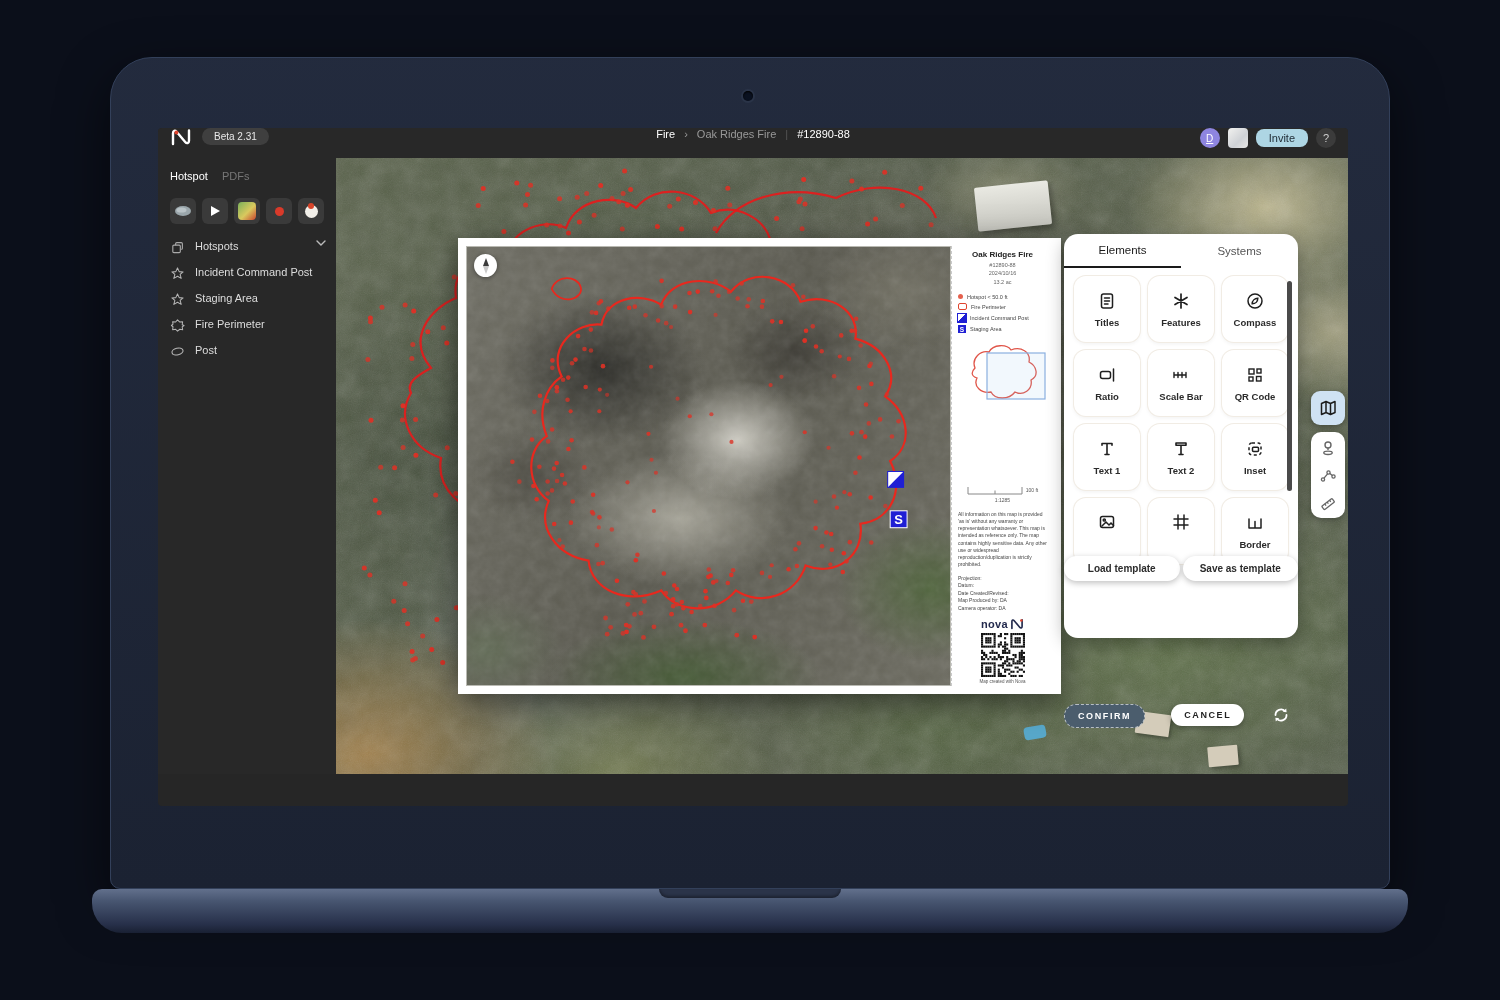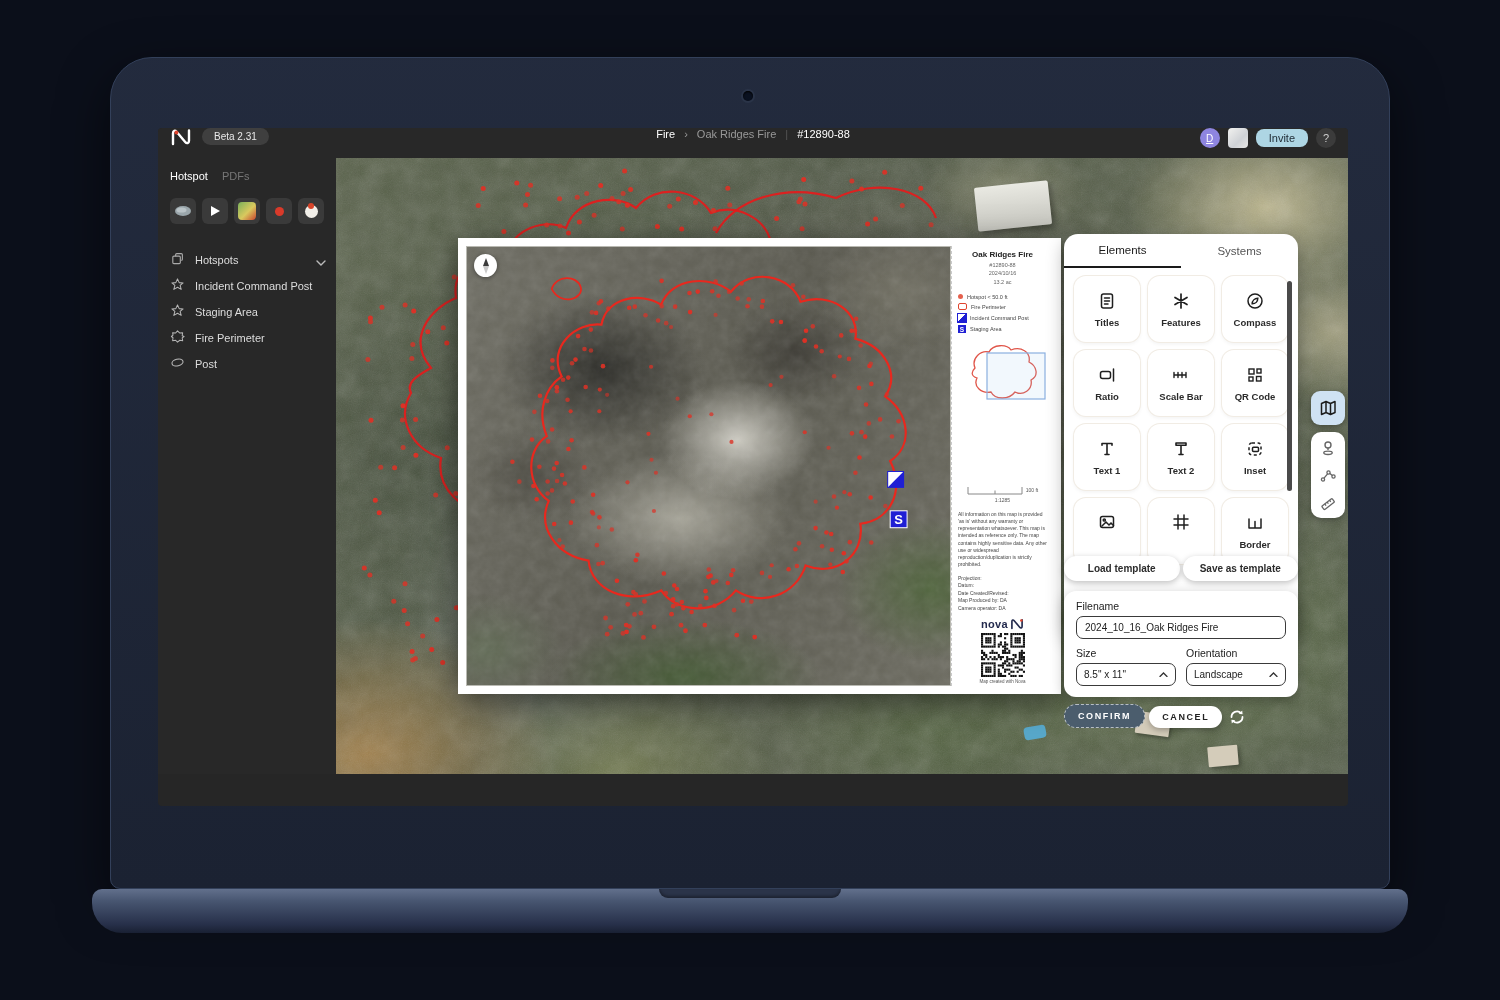--- a/index.html
+++ b/index.html
@@ -39,21 +39,21 @@
 
 .sidebar{position:absolute;left:0;top:30px;bottom:32px;width:178px;background:#282828;z-index:5;padding:12px 0 0 12px}
 .side-tabs{display:flex;gap:14px;font-size:11px;margin-bottom:16px}
 .side-tabs .on{color:#fff}.side-tabs .off{color:#777}
 .tool-row{display:flex;gap:6px;margin-bottom:16px}
 .tool-btn{width:26px;height:26px;border-radius:6px;background:#3a3a3a;display:flex;align-items:center;justify-content:center;position:relative;overflow:hidden}
 .tb-img{width:18px;height:18px;border-radius:4px;background:linear-gradient(135deg,#7ab05a 0%,#d9c95e 55%,#c8452e 100%)}
 .tb-red{width:9px;height:9px;border-radius:50%;background:#d93a2a}
 .tb-hot{width:13px;height:13px;border-radius:50%;background:#f2efe9;position:relative}
 .tb-hot::after{content:"";position:absolute;left:3.5px;top:-2px;width:6px;height:6px;border-radius:50%;background:#d9452a}
-.layer-row{display:flex;align-items:flex-end;gap:10px;height:26px;color:#ddd;font-size:11px;padding-right:10px}
+.layer-row{display:flex;align-items:flex-start;gap:10px;height:26px;color:#ddd;font-size:11px;padding-right:10px}
 .layer-row svg{flex:none}
 .layer-label{flex:1}
 .chev{margin-left:auto}
 
 
 .bottombar{position:absolute;left:0;right:0;bottom:0;height:32px;background:#282828;border-top:1px solid #333;
   display:flex;align-items:center;z-index:6}
 .foot-btn{height:32px;display:flex;align-items:center;padding:0 20px;border-right:1px solid #3a3a3a;color:#c9c9c9;font-size:11px}
 .foot-right{position:absolute;right:8px;display:flex;align-items:center;gap:10px}
 .scale-wrap{display:flex;align-items:center;gap:8px;color:#bbb;font-size:10px}
@@ -140,21 +140,21 @@
   box-shadow:0 2px 6px rgba(0,0,0,.25);font-family:inherit}
 .form-card{position:absolute;left:728px;top:433px;width:234px;background:#fff;border-radius:12px;
   box-shadow:0 4px 14px rgba(0,0,0,.28);padding:9px 12px 11px;z-index:3}
 .f-label{font-size:10.5px;color:#222;margin-bottom:4px}
 .f-input{width:100%;height:23px;border:1.5px solid #3a3a3a;border-radius:7px;font-size:10px;color:#222;
   padding:0 8px;font-family:inherit;background:#fff}
 .f-row{display:flex;gap:10px;margin-top:8px}
 .f-col{flex:1}
 .f-select{height:23px;border:1.5px solid #3a3a3a;border-radius:7px;display:flex;align-items:center;
   padding:0 7px;font-size:10px;color:#222;justify-content:space-between}
-.confirm-row{position:absolute;left:728px;top:546px;display:flex;align-items:flex-end;gap:4px;z-index:3}
+.confirm-row{position:absolute;left:728px;top:546px;display:flex;align-items:flex-start;gap:26px;z-index:3}
 .btn-confirm{background:#4b5d6d;border:1px dashed rgba(255,255,255,.6);color:#fff;border-radius:12px;
   font-size:9px;letter-spacing:1.6px;padding:6px 13px;font-family:inherit;font-weight:bold}
 .btn-cancel{background:#fff;border:0;color:#222;border-radius:12px;font-size:9px;letter-spacing:1.6px;
   padding:6px 13px;font-weight:bold;box-shadow:0 2px 6px rgba(0,0,0,.3);font-family:inherit}
 
 
 .right-tools{position:absolute;right:3px;top:233px;width:34px;z-index:3}
 .rt-map{width:34px;height:34px;border-radius:9px;background:#cfe2f3;display:flex;align-items:center;
   justify-content:center;box-shadow:0 2px 6px rgba(0,0,0,.3)}
 .rt-stack{margin-top:7px;width:34px;background:#fff;border-radius:10px;box-shadow:0 2px 6px rgba(0,0,0,.3);
@@ -976,44 +976,20 @@
             </div>
           </div>
           <div class="ep-scroll"></div>
         </div>
 
         <div class="tpl-row">
           <button class="tpl-btn">Load template</button>
           <button class="tpl-btn">Save as template</button>
         </div>
 
-        <div class="form-card">
-          <div class="f-label">Filename</div>
-          <input class="f-input" value="2024_10_16_Oak Ridges Fire" style="">
-          <div class="f-row">
-            <div class="f-col">
-              <div class="f-label">Size</div>
-              <div class="f-select">
-                <span>8.5" x 11"</span>
-                <svg width="9" height="5" viewBox="0 0 9 5">
-                    <path d="M1,4.5 L4.5,1 L8,4.5" fill="none" stroke="#333" stroke-width="1.3" stroke-linecap="round"></path>
-                  </svg>
-              </div>
-            </div>
-            <div class="f-col">
-              <div class="f-label">Orientation</div>
-              <div class="f-select">
-                <span>Landscape</span>
-                <svg width="9" height="5" viewBox="0 0 9 5">
-                    <path d="M1,4.5 L4.5,1 L8,4.5" fill="none" stroke="#333" stroke-width="1.3" stroke-linecap="round"></path>
-                  </svg>
-              </div>
-            </div>
-          </div>
-        </div>
 
         <div class="confirm-row">
           <button class="btn-confirm">CONFIRM</button>
           <button class="btn-cancel">CANCEL</button>
           <span class="refresh-btn">
             <svg width="20" height="20" viewBox="0 0 20 20" fill="none" stroke="#fff" stroke-width="1.8" stroke-linecap="round">
                 <path d="M4.5,10 a5.5,5.5 0 0 1 9.5,-3.8 M15.5,10 a5.5,5.5 0 0 1 -9.5,3.8"></path>
                 <polygon points="15.2,3.5 15.6,7.3 11.8,6.7" fill="#fff" stroke="none"></polygon>
                 <polygon points="4.8,16.5 4.4,12.7 8.2,13.3" fill="#fff" stroke="none"></polygon>
               </svg>

